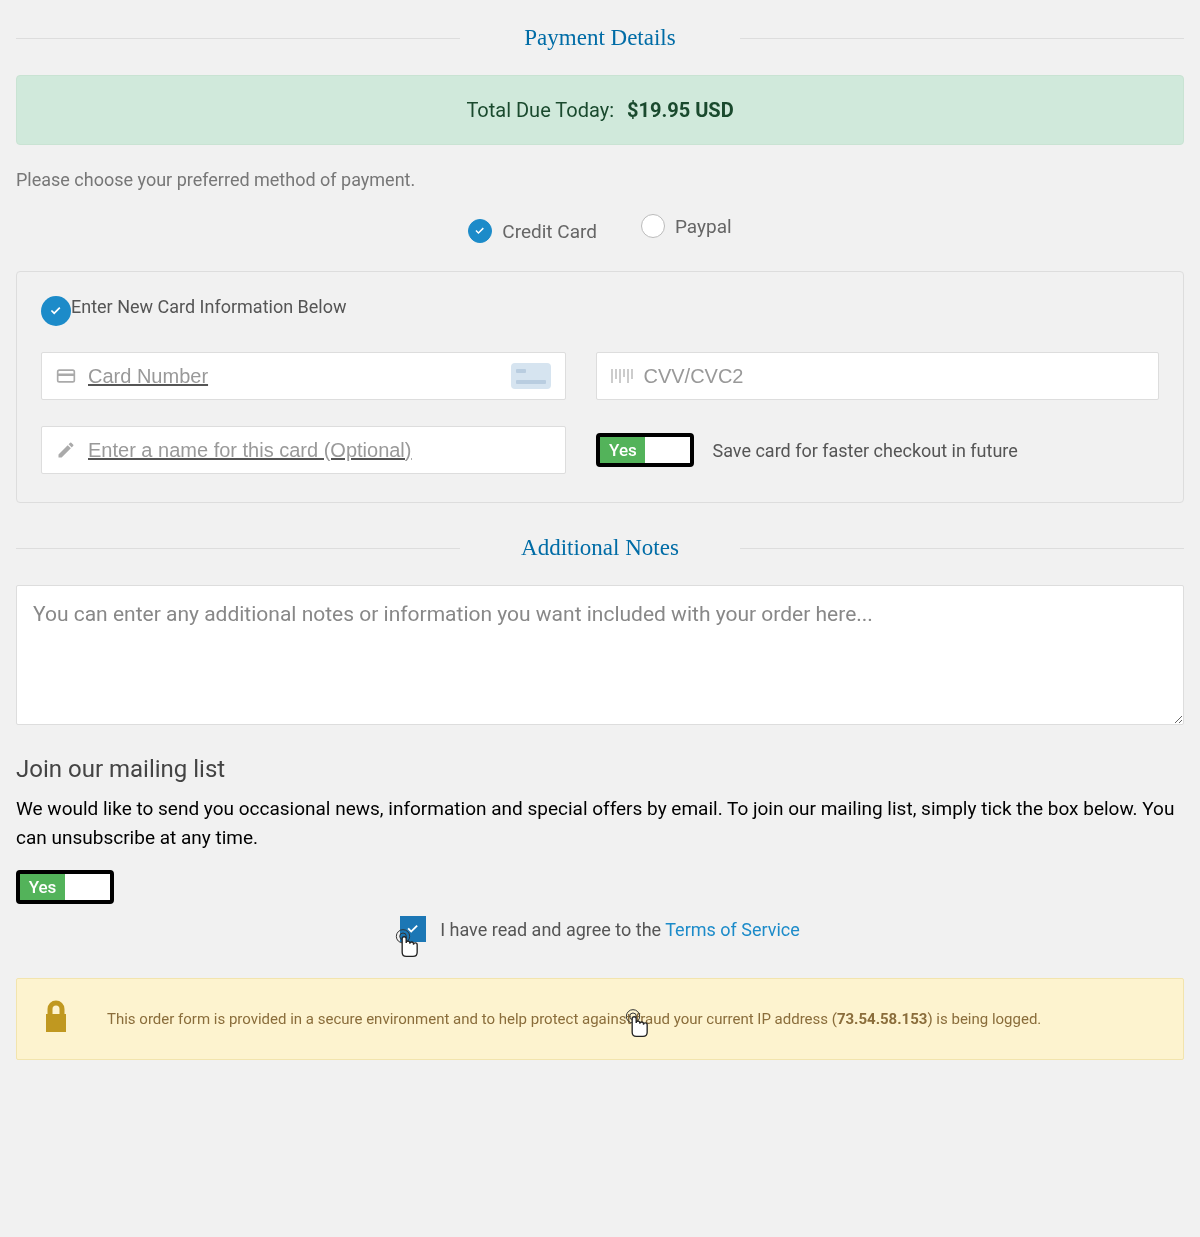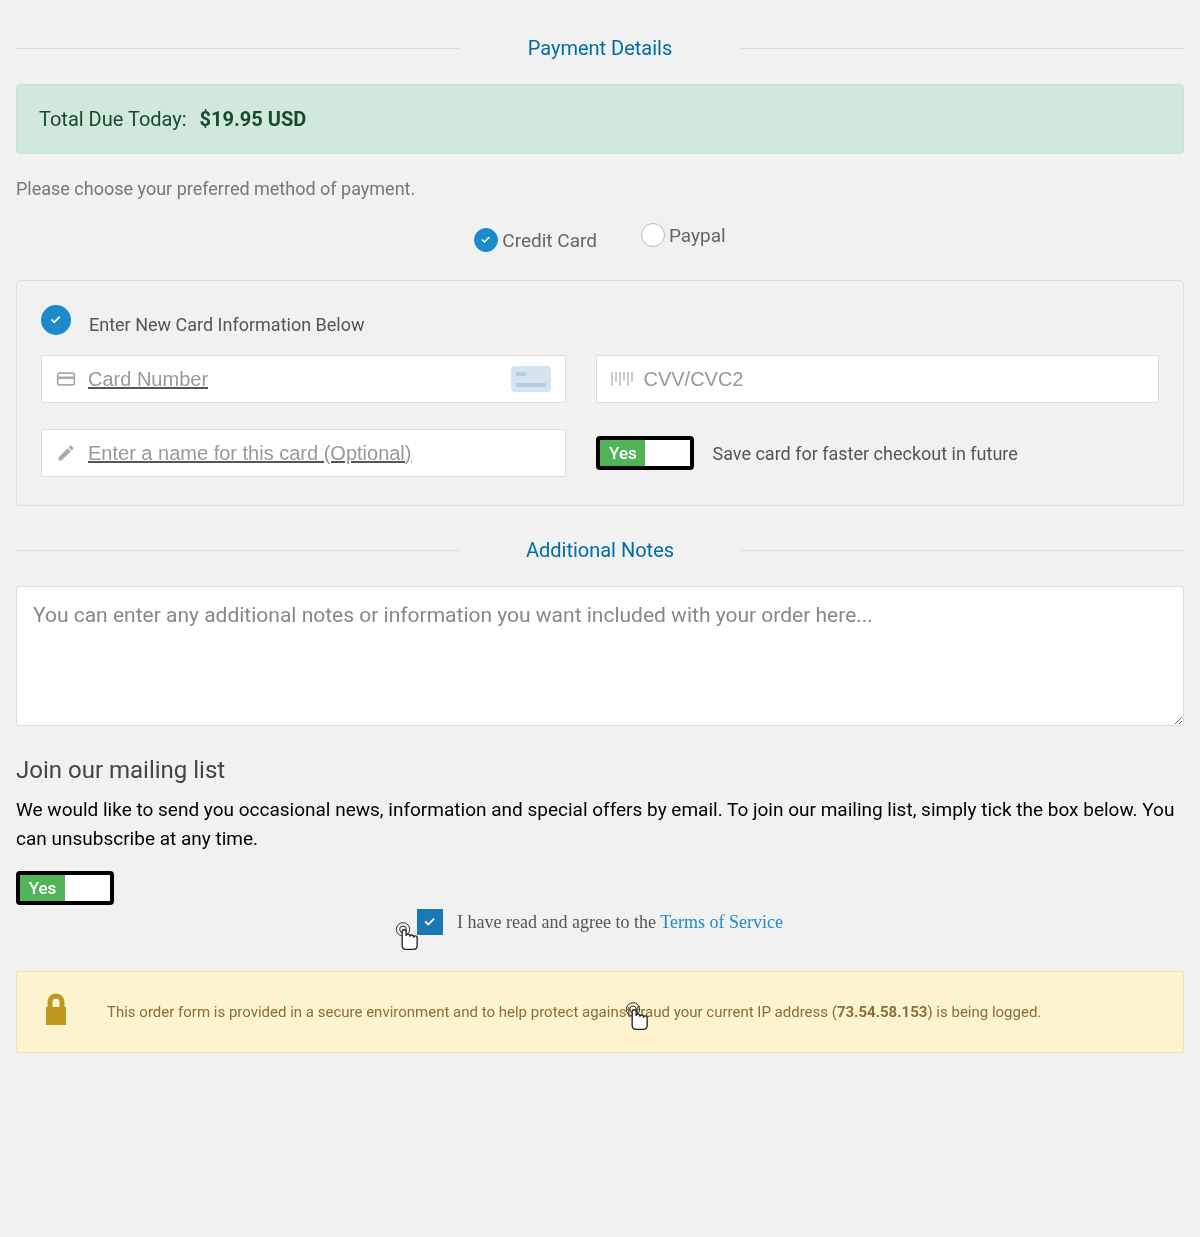--- a/index.html
+++ b/index.html
@@ -1,31 +1,31 @@
 <!DOCTYPE html>
 <html><head>
 <meta charset="utf-8">
 <style>
 * { box-sizing: border-box; margin: 0; padding: 0; }
 body { font-family: -apple-system, BlinkMacSystemFont, "Segoe UI", Roboto, Arial, sans-serif; background: #f1f1f1; color: #555; padding: 0; width: 1200px; }
 .container { padding: 16px; }
-.section-title { text-align: center; color: #006ca6; font-size: 20px; font-weight: 400; position: relative; margin: 20px 0 24px 0; }
+.section-title { text-align: center; color: #006ca6; font-size: 23px; font-weight: 400; position: relative; margin: 9px 0 24px 0; font-family: Liberation Serif, serif; }
 .section-title::before, .section-title::after { content: ""; position: absolute; top: 50%; width: 38%; height: 1px; background: #ddd; }
 .section-title::before { left: 0; }
 .section-title::after { right: 0; }
-.total-banner { background: #d0e9db; border: 1px solid #c9e3d3; border-radius: 4px; padding: 22px; text-align: left; font-size: 20px; color: #1a4a2e; margin-bottom: 24px; }
+.total-banner { background: #d0e9db; border: 1px solid #c9e3d3; border-radius: 4px; padding: 22px; text-align: center; font-size: 20px; color: #1a4a2e; margin-bottom: 24px; }
 .total-banner .amount { font-weight: 700; margin-left: 8px; }
 .hint { color: #777; font-size: 18px; margin-bottom: 24px; }
 .method-row { text-align: center; margin-bottom: 28px; }
-.method-option { display: inline-flex; align-items: center; gap: 4px; margin: 0 20px; font-size: 19px; color: #666; cursor: pointer; justify-content: space-between; }
+.method-option { display: inline-flex; align-items: center; gap: 10px; margin: 0 20px; font-size: 19px; color: #666; cursor: pointer; justify-content: space-between; }
 .radio { width: 24px; height: 24px; border-radius: 50%; border: 1px solid #bbb; background: #fff; display: inline-flex; align-items: center; justify-content: center; }
 .radio.checked { background: #1c8bc9; border-color: #1c8bc9; }
 .radio.checked svg { width: 14px; height: 14px; }
 .card-panel { border: 1px solid #ddd; border-radius: 4px; padding: 24px 24px 28px 24px; margin-bottom: 32px; background: #f1f1f1; }
-.card-panel-head { display: flex; align-items: flex-end; gap: 18px; margin-bottom: 20px; }
+.card-panel-head { display: flex; align-items: flex-start; margin-bottom: 26px; }
 .head-circle { width: 30px; height: 30px; border-radius: 50%; background: #1c8bc9; display: inline-flex; align-items: center; justify-content: center; }
 .head-circle svg { width: 16px; height: 16px; }
 .card-panel-head-text { font-size: 18px; color: #555; }
 .row { display: flex; gap: 30px; margin-bottom: 26px; }
 .row:last-child { margin-bottom: 0; }
 .input-wrap { position: relative; flex: 1; background: #fff; border: 1px solid #ddd; border-radius: 2px; height: 48px; display: flex; align-items: center; padding: 0 14px; }
 .input-icon { width: 20px; height: 20px; color: #aaa; margin-right: 12px; flex: 0 0 auto; }
 .input-wrap input { border: none; outline: none; font-size: 20px; color: #666; flex: 1; background: transparent; }
 .input-wrap input::placeholder { color: #999; }
 .card-brand { width: 40px; height: 26px; background: #d6e4f0; border-radius: 4px; position: relative; flex: 0 0 auto; }
@@ -40,21 +40,21 @@
 .barcode span:nth-child(1){height:14px;} .barcode span:nth-child(2){height:10px;} .barcode span:nth-child(3){height:14px;} .barcode span:nth-child(4){height:8px;} .barcode span:nth-child(5){height:14px;} .barcode span:nth-child(6){height:10px;}
 .toggle { width: 98px; height: 34px; border: 4px solid #000000; border-radius: 4px; background: #fff; display: inline-flex; overflow: hidden; cursor: pointer; }
 .toggle .yes { width: 50%; background: #53b35a; color: #fff; display: flex; align-items: center; justify-content: center; font-size: 17px; font-weight: 500; }
 .toggle .no { width: 50%; }
 .save-row { display: flex; align-items: center; gap: 18px; flex: 1; }
 .save-label { font-size: 18px; color: #555; }
 .notes-area { width: 100%; min-height: 140px; border: 1px solid #ddd; border-radius: 2px; padding: 16px; font-size: 21px; color: #0f766e; font-family: inherit; resize: vertical; margin-bottom: 26px; }
 .notes-area::placeholder { color: #888; }
 .mailing-hdr { font-size: 24px; color: #444; margin-bottom: 12px; font-weight: 400; }
 .mailing-text { font-size: 19px; color: #000000; line-height: 1.5; margin-bottom: 18px; }
-.tos-row { text-align: center; margin: 4px 0 28px 0; position: relative; font-family: Liberation Serif, serif; }
+.tos-row { text-align: center; margin: 12px 0 28px 0; position: relative; }
 .tos-inner { display: inline-flex; align-items: center; gap: 14px; font-size: 18px; color: #555; }
 .checkbox { width: 26px; height: 26px; background: #1c77b5; display: inline-flex; align-items: center; justify-content: center; cursor: pointer; }
 .checkbox svg { width: 16px; height: 16px; }
 .tos-link { color: #1c8bc9; text-decoration: none; }
 .click-cursor { position: absolute; width: 34px; height: 40px; pointer-events: none; }
 .click-cursor svg { width: 100%; height: 100%; }
 .complete-row { text-align: center; position: relative; margin-bottom: 36px; }
 .complete-btn { display: inline-flex; align-items: center; gap: 14px; background: #d83a44; color: #fff; border: none; border-radius: 4px; font-size: 26px; padding: 16px 30px; cursor: pointer; }
 .complete-btn .circ { width: 32px; height: 32px; border-radius: 50%; background: #fff; display: inline-flex; align-items: center; justify-content: center; }
 .complete-btn .circ svg { width: 18px; height: 18px; }

